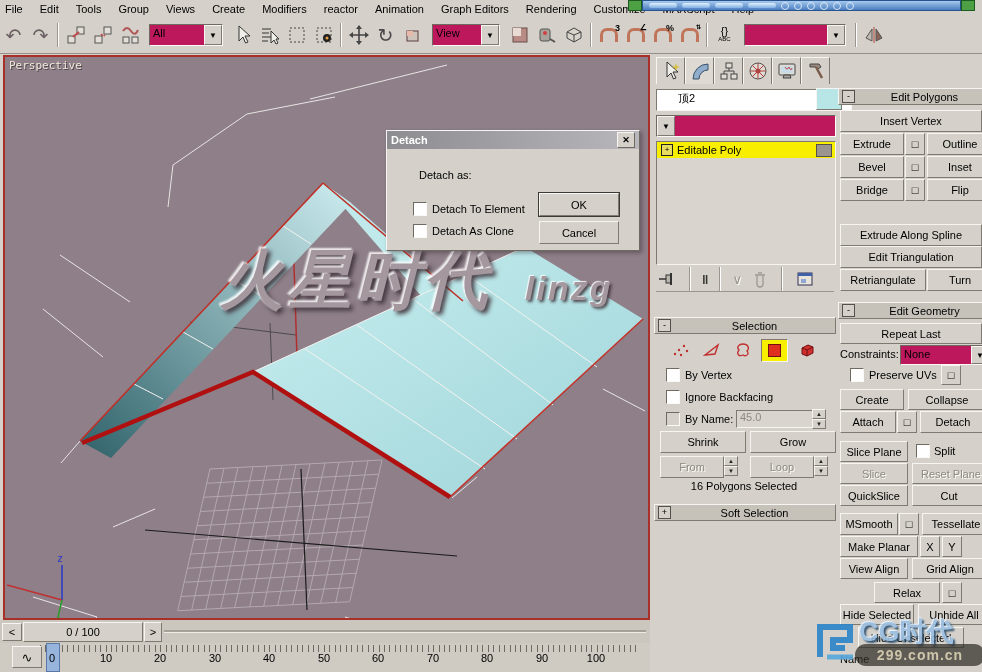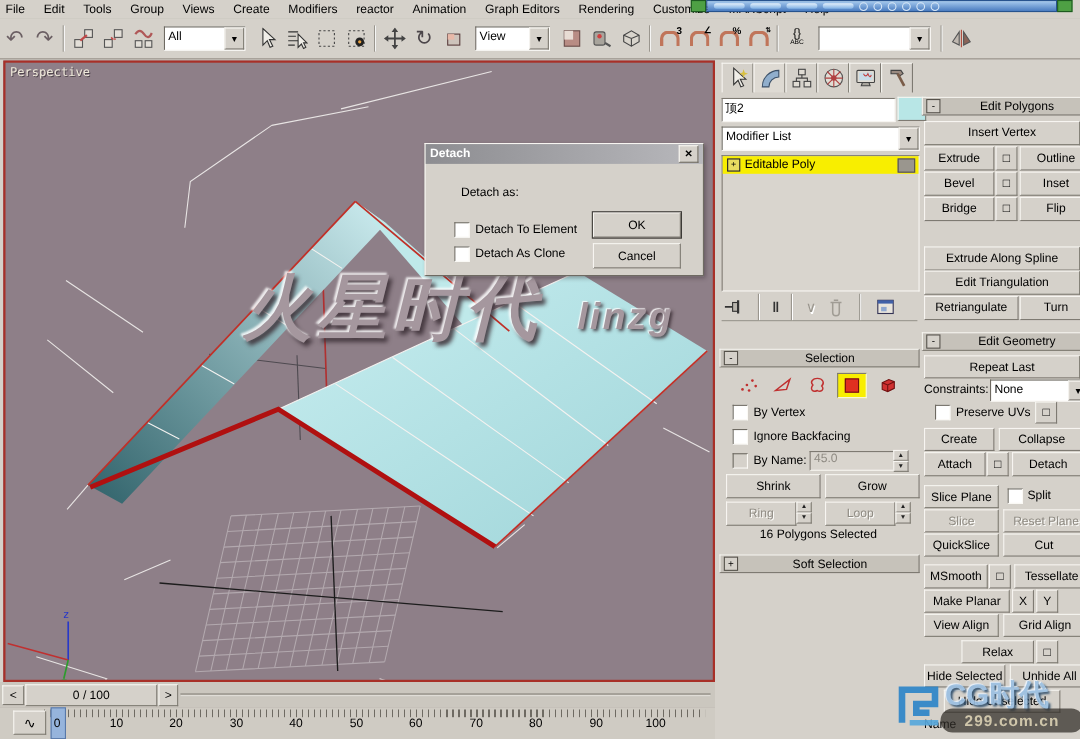--- a/index.html
+++ b/index.html
@@ -8,21 +8,21 @@
   .abs{position:absolute}
   .raised{background:#d5d1ca;border:1px solid;border-color:#f7f5f1 #7e7a72 #7e7a72 #f7f5f1}
   .sunken{background:#fff;border:1px solid;border-color:#7e7a72 #f7f5f1 #f7f5f1 #7e7a72}
   .btn{display:flex;align-items:center;justify-content:center;background:#d5d1ca;
        border:1px solid;border-color:#f7f5f1 #7e7a72 #7e7a72 #f7f5f1;cursor:default;
        font-size:11px;white-space:nowrap;overflow:hidden}
   .btn.dis{color:#8e8a82;text-shadow:1px 1px 0 #fdfdfb}
   .cb{width:12px;height:12px;background:#fff;border:1px solid;
       border-color:#6e6a62 #fbf9f5 #fbf9f5 #6e6a62;display:inline-block;flex:none}
   .cb.dis{background:#d5d1ca}
-  .dd{display:flex;align-items:stretch;background:#ffffff;border:1px solid;
+  .dd{display:flex;align-items:stretch;background:#be185d;border:1px solid;
       border-color:#6e6a62 #fbf9f5 #fbf9f5 #6e6a62}
   .dd .val{flex:1;padding:2px 3px;overflow:hidden;white-space:nowrap}
   .dd .arw{width:16px;display:flex;align-items:center;justify-content:center;
       background:#d5d1ca;border:1px solid;border-color:#f7f5f1 #7e7a72 #7e7a72 #f7f5f1;font-size:8px}
   .spin{width:14px;display:flex;flex-direction:column}
   .spin span{flex:1;display:flex;align-items:center;justify-content:center;font-size:6px;
       background:#d5d1ca;border:1px solid;border-color:#f7f5f1 #7e7a72 #7e7a72 #f7f5f1;color:#222}
   
   #menubar{left:0;top:0;width:982px;height:17px;display:flex;gap:17px;align-items:center;
       padding-left:5px;background:#d5d1ca;border-bottom:1px solid #bdb9b1}
@@ -368,25 +368,24 @@
         </svg>
       </span>
     <span class="tab">
         <svg width="20" height="20" viewBox="0 0 20 20">
           <path d="M4,3 L13,3 L15,6 L12,8 L10,6 L4,6 Z" fill="#9a8a80" stroke="#444"></path>
           <path d="M10,6 L16,17" stroke="#7a5c48" stroke-width="2.5"></path>
         </svg>
       </span>
   </div>
 
-  <div class="sunken abs" style="left:6px;top:34px;width:152px;height:18px;padding:1px 2px">顶2</div>
+  <div class="sunken abs" style="left:6px;top:34px;width:152px;height:18px;padding:1px 21px">顶2</div>
   <div class="abs raised" style="left:166px;top:33px;width:24px;height:20px;background:#b8e6e6"></div>
 
   <div class="dd abs" style="left:6px;top:60px;width:178px;height:20px">
-    <span class="val">Modifier List</span>
     <span class="arw">▼</span>
   </div>
 
   <div class="sunken abs" style="left:6px;top:86px;width:178px;height:122px;background:#d9d5ce">
     <div class="stackrow">
       <span style="width:10px;height:10px;border:1px solid #222;background:#e8dc60;margin:0 4px;display:flex;align-items:center;justify-content:center;font-size:8px;line-height:8px">+</span>
       <span style="flex:1">Editable Poly</span>
       <span style="width:14px;height:11px;background:#9a968e;border:1px solid #55514a;margin-right:3px"></span>
     </div>
   </div>
@@ -460,21 +459,21 @@
   <span class="abs" style="left:35px;top:336px">Ignore Backfacing</span>
   <span class="cb dis abs" style="left:16px;top:357px"></span>
   <span class="abs" style="left:35px;top:358px">By Name:</span>
   <div class="sunken abs" style="left:86px;top:355px;width:70px;height:16px;padding:0 3px;background:#d9d5ce;color:#8e8a82">45.0</div>
   <div class="spin abs" style="left:162px;top:354px;height:20px">
     <span>▲</span>
     <span>▼</span>
   </div>
   <div class="btn abs" style="left:10px;top:376px;width:84px;height:20px">Shrink</div>
   <div class="btn abs" style="left:100px;top:376px;width:84px;height:20px">Grow</div>
-  <div class="btn dis abs" style="left:10px;top:401px;width:62px;height:20px">Ring</div>
+  <div class="btn dis abs" style="left:10px;top:401px;width:62px;height:20px">From</div>
   <div class="spin abs" style="left:74px;top:401px;height:20px">
     <span>▲</span>
     <span>▼</span>
   </div>
   <div class="btn dis abs" style="left:100px;top:401px;width:62px;height:20px">Loop</div>
   <div class="spin abs" style="left:164px;top:401px;height:20px">
     <span>▲</span>
     <span>▼</span>
   </div>
   <div class="abs" style="left:4px;top:425px;width:180px;text-align:center">16 Polygons Selected</div>

